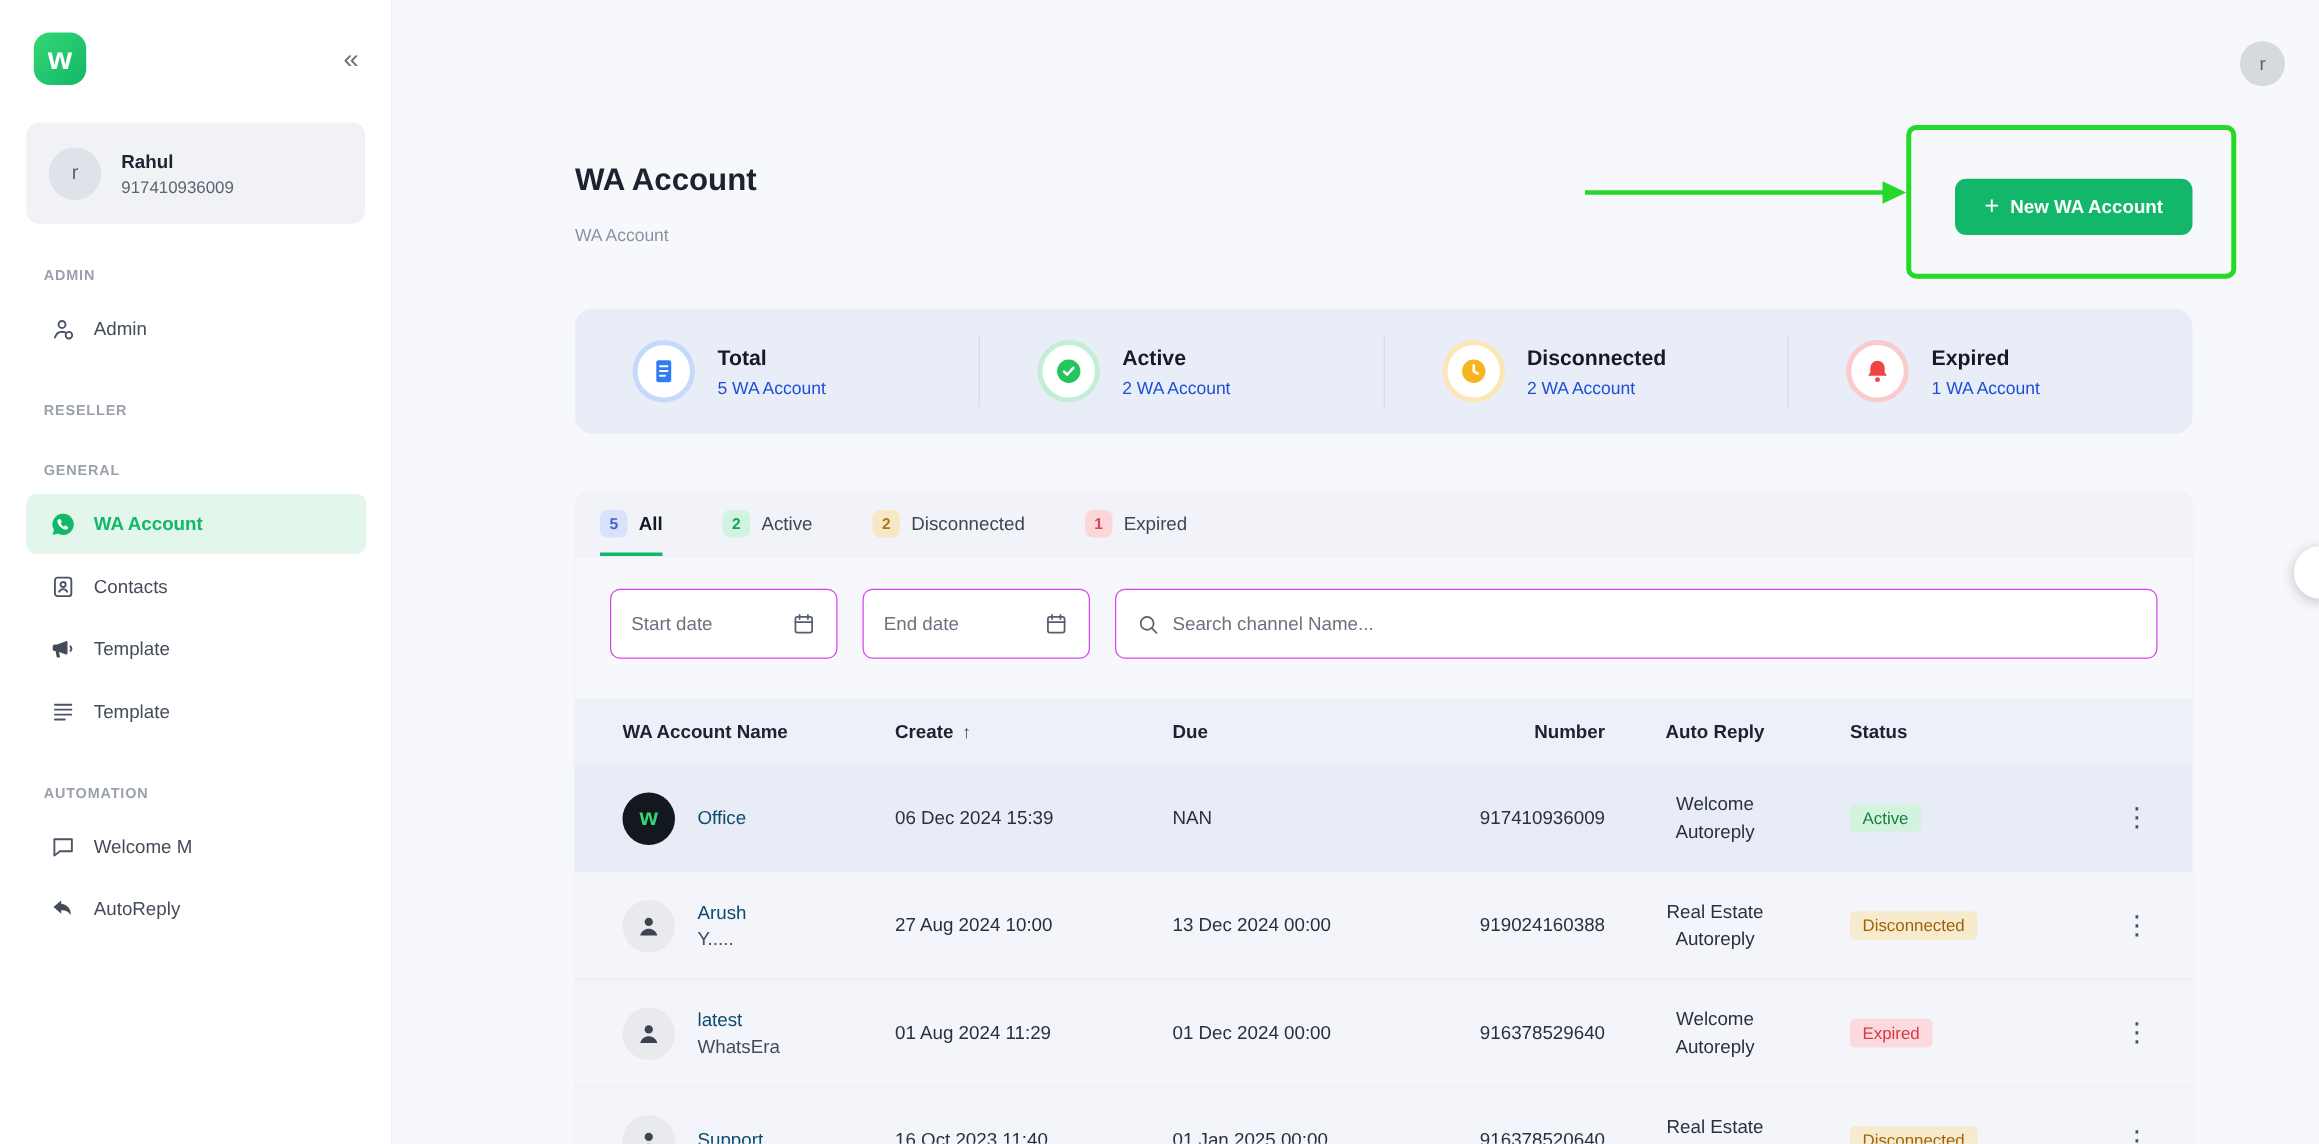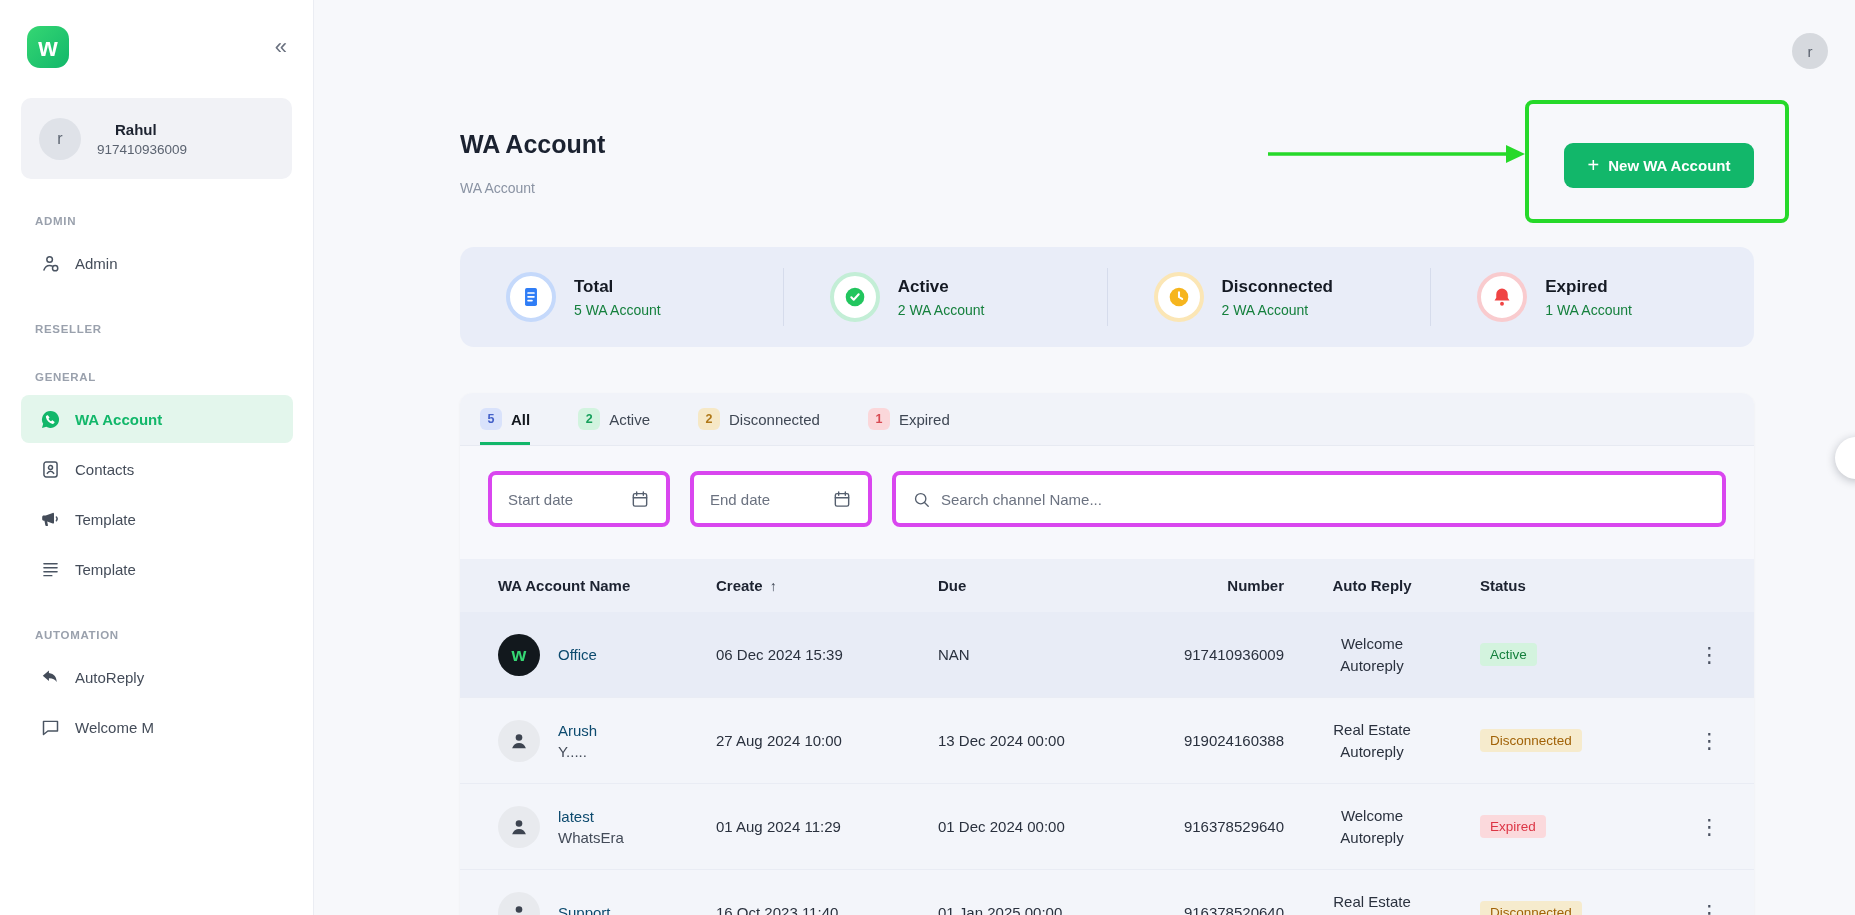--- a/index.html
+++ b/index.html
@@ -7,21 +7,21 @@
   body { font-family:"Liberation Sans","DejaVu Sans",sans-serif; background:#f7f8fb; color:#1c2230; }
   .screen { position:relative; width:1855px; height:915px; display:flex; }
 
   
   .sidebar { width:314px; height:915px; background:#fff; border-right:1px solid #ebedf3; flex:0 0 314px; overflow:hidden; }
   .side-top { display:flex; align-items:center; justify-content:space-between; padding:26px 26px 0 27px; }
   .logo { width:42px; height:42px; border-radius:13px; background:linear-gradient(135deg,#35d773,var(--accent,#12b76a)); color:#fff; font-weight:bold; font-size:25px; display:flex; align-items:center; justify-content:center; }
   .collapse { background:none; border:none; font-size:22px; color:#6b7280; cursor:pointer; line-height:1; }
   .user-card { margin:30px 21px 0 21px; height:81px; background:#f1f2f6; border-radius:10px; display:flex; align-items:center; padding:0 18px; gap:16px; cursor:pointer; }
   .user-avatar { width:42px; height:42px; border-radius:50%; background:#dfe2e8; color:#5b6370; display:flex; align-items:center; justify-content:center; font-size:16px; }
-  .user-name { font-size:15px; font-weight:700; color:#1d2330;margin-left:18px; }
+  .user-name { font-size:15px; font-weight:700; color:#1d2330; }
   .user-phone { font-size:13.5px; color:#5b6370; margin-top:4px; }
   .section-label { font-size:11.5px; font-weight:700; letter-spacing:.06em; color:#9aa1ad; padding:0 0 0 35px; margin-top:36px; margin-bottom:12px; }
   .nav-item { margin:2px 20px 2px 21px; height:48px; border-radius:8px; display:flex; align-items:center; gap:14px; padding:0 14px 0 18px; font-size:15px; color:#444c59; cursor:pointer; }
   .nav-item .nav-ic { width:22px; height:22px; display:flex; align-items:center; justify-content:center; flex:0 0 22px; }
   .nav-item svg { width:21px; height:21px; stroke:#4a5462; stroke-width:1.7; fill:none; stroke-linecap:round; stroke-linejoin:round; }
   .nav-item svg .fill { fill:#444c59; stroke:none; }
   .nav-item.active { background:#e3f6ec; color:var(--accent,#12b76a); font-weight:700; }
   .nav-chev { margin-left:auto; font-size:20px; color:#6b7280; }
 
   
@@ -38,36 +38,36 @@
   .anno-arrow polygon { fill:var(--annotation,#26d929); }
 
   .stats { position:absolute; left:146px; top:247px; width:1294px; height:100px; background:#e9edf8; border-radius:14px; display:flex; align-items:center; }
   .stat { flex:1; display:flex; align-items:center; gap:18px; padding-left:46px; }
   .stat-ring { width:50px; height:50px; border-radius:50%; background:#fff; display:flex; align-items:center; justify-content:center; flex:0 0 50px; }
   .ring-blue   { border:4px solid #c5d9fb; }
   .ring-green  { border:4px solid #c3eed6; }
   .ring-yellow { border:4px solid #fbe6b5; }
   .ring-red    { border:4px solid #f9cbce; }
   .stat-label { font-size:17px; font-weight:700; color:#151a24; }
-  .stat-value { font-size:14px; color:#15803d; margin-top:5px; }
+  .stat-value { font-size:14px; color:#1d4ed8; margin-top:5px; }
   .stat-div { width:1px; height:58px; background:#d6dcec; }
 
   
   .card { position:absolute; left:146px; top:393px; width:1294px; height:620px; background:#f7f8fc; border-radius:12px; box-shadow:0 1px 3px rgba(16,24,40,.05); overflow:hidden; }
   .tabs { height:53px; display:flex; align-items:stretch; gap:48px; padding:0 20px; background:#f1f3f9; border-bottom:1px solid #e7eaf2; border-radius:12px 12px 0 0; }
   .tab { display:flex; align-items:center; gap:9px; cursor:pointer; font-size:15px; color:#3f4754; }
   .tab.active { box-shadow:inset 0 -3px 0 var(--accent,#12b76a); color:#14181f; font-weight:700; }
   .tbadge { width:22px; height:22px; border-radius:6px; display:flex; align-items:center; justify-content:center; font-size:12.5px; font-weight:700; }
   .b-blue   { background:#d9e2fb; color:#4461c9; }
   .b-green  { background:#d2f3df; color:#17a05c; }
   .b-yellow { background:#f6e8c6; color:#b07818; }
   .b-red    { background:#fbd7da; color:#d84a52; }
 
   .filters { display:flex; align-items:center; gap:20px; padding:25px 28px 0 28px; }
-  .input { background:#fff; border:4px solid #d946ef; border-radius:8px; height:56px; display:flex; align-items:center; padding:0 16px; gap:10px; }
+  .input { background:#fff; border:1px solid #d946ef; border-radius:8px; height:56px; display:flex; align-items:center; padding:0 16px; gap:10px; }
   .input input { border:none; outline:none; background:transparent; font-family:inherit; font-size:15px; color:#3a4250; width:100%; }
   .input input::placeholder { color:#6b7280; opacity:1; }
   .input svg { stroke:#555f6e; stroke-width:1.7; fill:none; stroke-linecap:round; flex:0 0 auto; }
   .f-date { width:182px; }
   .f-search { flex:1; }
 
   .thead, .trow { display:grid; grid-template-columns:230px 222px 200px 146px 176px 200px 1fr; align-items:center; padding:0 26px; }
   .thead { height:53px; margin-top:32px; background:#edf0f8; font-size:15px; font-weight:700; color:#1c2230; }
   .trow { height:86px; font-size:15px; color:#2a313e; border-bottom:1px solid #e9ecf4; cursor:pointer; }
   .trow.hl { background:#e8ecf6; }
@@ -164,32 +164,32 @@
             <path d="M4.5 5.5h15M4.5 10h15M4.5 14.5h15M4.5 19h9"></path>
           </svg>
       </span>
       <span>Template</span>
     </div>
 
     <div class="section-label">AUTOMATION</div>
     <div class="nav-item">
       <span class="nav-ic">
         <svg viewBox="0 0 24 24">
+            <path d="M4 5h16v11H9l-5 4z"></path>
+          </svg>
+      </span>
+      <span>Welcome M</span>
+    </div>
+    <div class="nav-item">
+      <span class="nav-ic">
+        <svg viewBox="0 0 24 24">
             <path class="fill" d="M10.2 6.9V3.9L3.2 9.9l7 6v-3.1c4.3-.1 6.9 1.2 8.8 4.4.1-5.6-2.7-9.4-8.8-10.3z"></path>
           </svg>
       </span>
       <span>AutoReply</span>
-    </div>
-    <div class="nav-item">
-      <span class="nav-ic">
-        <svg viewBox="0 0 24 24">
-            <path d="M4 5h16v11H9l-5 4z"></path>
-          </svg>
-      </span>
-      <span>Welcome M</span>
     </div>
   </aside>
 
   <main class="main">
 
     <div class="topbar-avatar">r</div>
 
     <h1 class="page-title">WA Account</h1>
     <div class="breadcrumb">WA Account</div>
 

